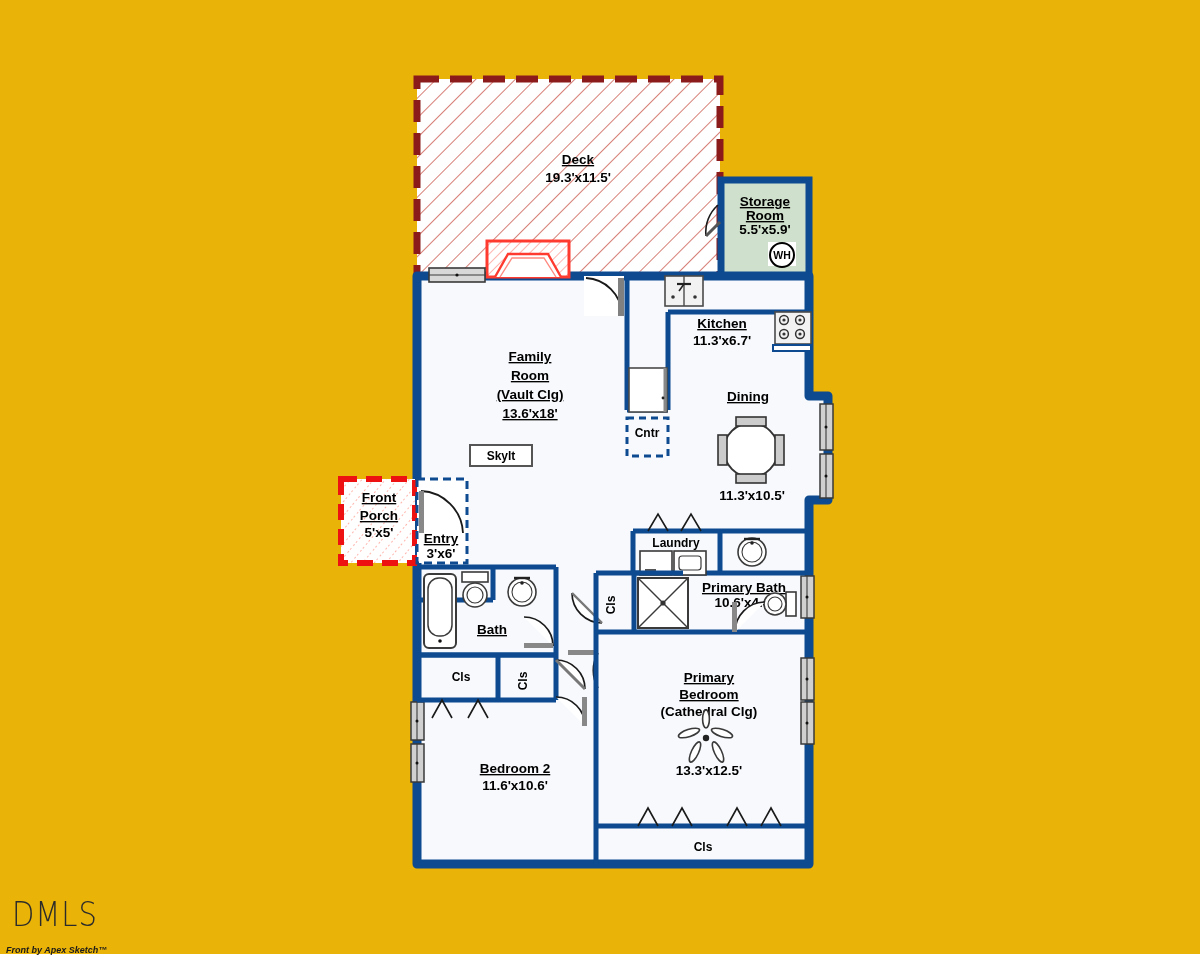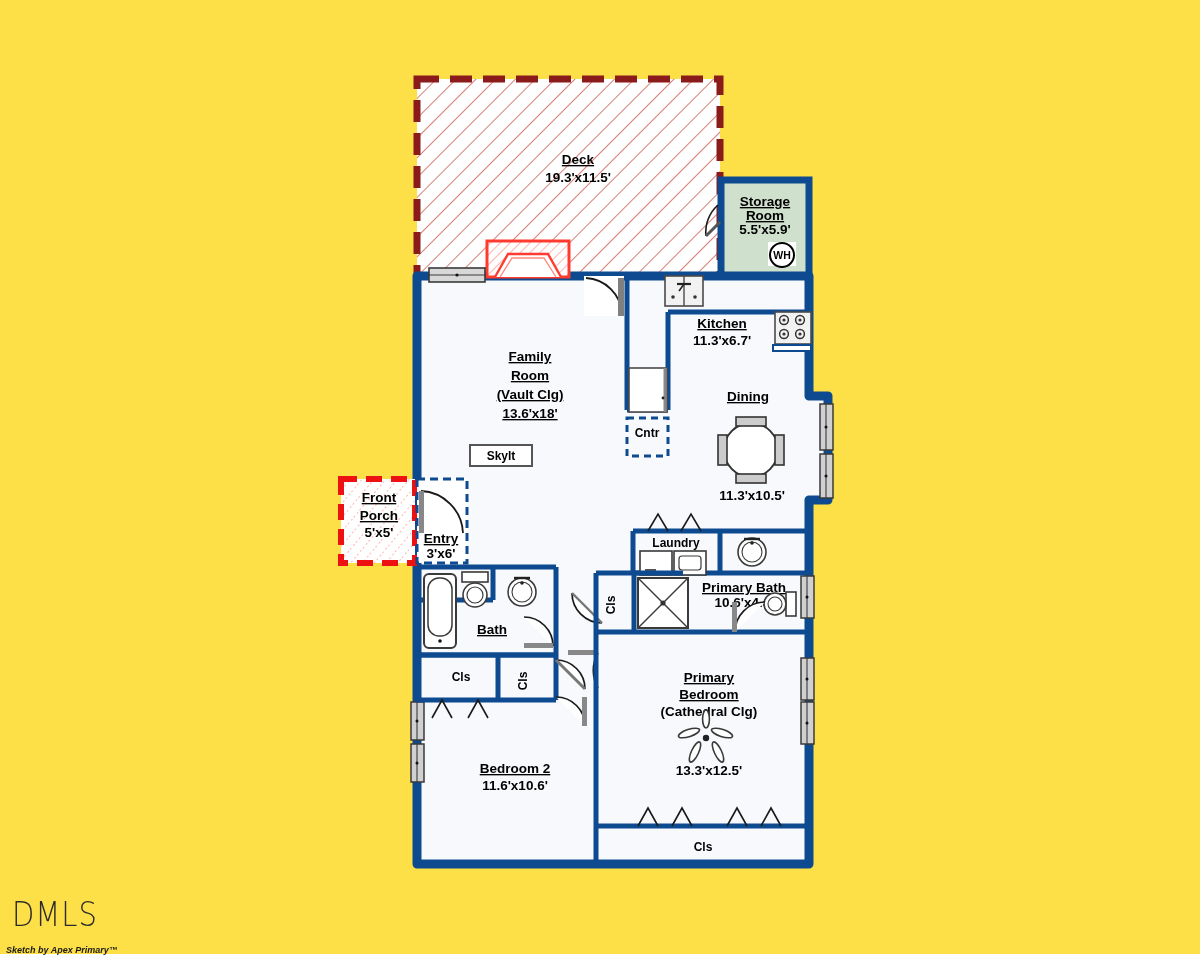--- a/index.html
+++ b/index.html
@@ -8,21 +8,21 @@
     background: #ffffff;
     width: 1200px;
     height: 958px;
     overflow: hidden;
     font-family: "Liberation Sans", sans-serif;
   }
   #stage {
     position: relative;
     width: 1200px;
     height: 954px;
-    background: #fde047;
+    background: #eab308;
   }
   #plan-svg {
     position: absolute;
     left: 0;
     top: 0;
   }
   .brand {
     position: absolute;
     left: 12px;
     top: 895px;
@@ -376,15 +376,15 @@
     </g>
 
     <g>
       <text class="rm-label-u" x="515" y="773">Bedroom 2</text>
       <text class="rm-dim" x="515" y="790">11.6'x10.6'</text>
     </g>
 
   </svg>
 
   <div class="brand">DMLS</div>
-  <div class="credit">Sketch by Apex Primary™</div>
+  <div class="credit">Front by Apex Sketch™</div>
 
 </div>
 
 </body></html>

